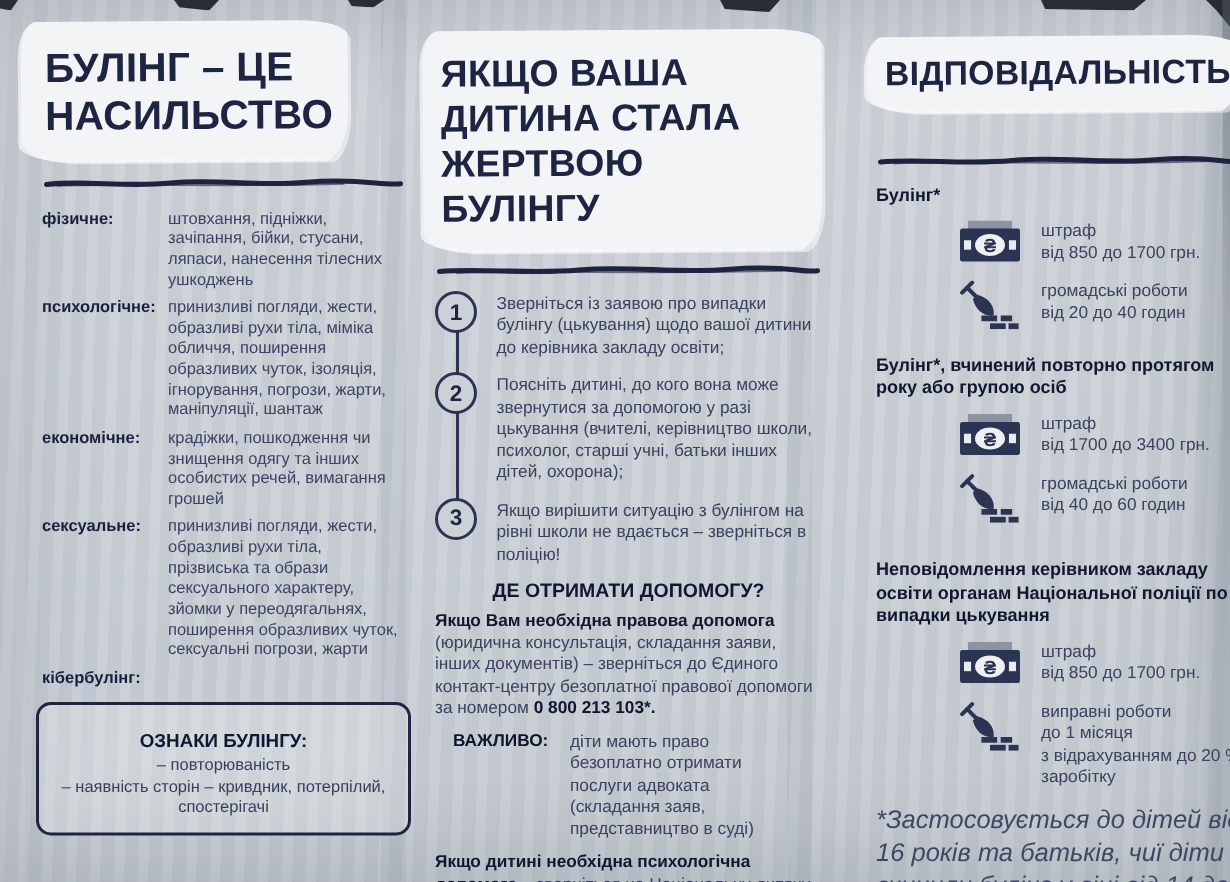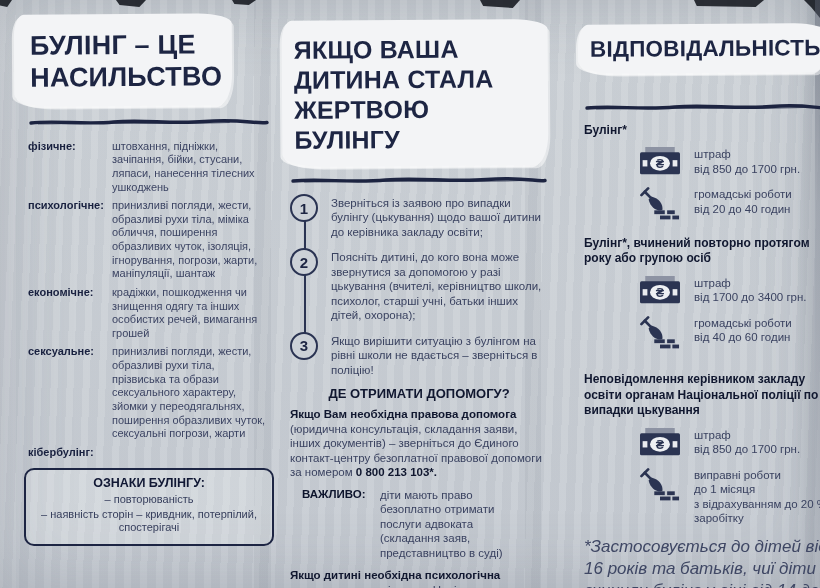--- a/index.html
+++ b/index.html
@@ -43,21 +43,21 @@
   
   .defs{margin-top:14px;}
   .def-row{display:grid;grid-template-columns:78px 1fr;column-gap:6px;margin-bottom:5px;}
   .def-label{font-weight:700;color:#18203f;font-size:11px;line-height:1.25;}
   .def-text{font-size:11px;line-height:1.24;color:#3c4463;}
 
   .signs-box{
     border:2px solid #1d2543;border-radius:10px;background:rgba(245,246,248,.25);
     margin:8px 0 0 -4px;width:250px;box-sizing:border-box;padding:6px 9px 7px 9px;
   }
-  .signs-title{text-align:center;font-weight:700;color:#111834;font-size:12.5px;margin-bottom:3px;}
+  .signs-title{text-align:center;font-weight:700;color:#111834;font-size:12.5px;margin-bottom:3px;margin-top:11px;}
   .signs-item{font-size:11px;line-height:1.22;color:#363e5c;margin-bottom:2px;text-align:center;}
 
   
   .steps{position:relative;margin-top:10px;}
   .connector{position:absolute;left:14px;top:16px;bottom:42px;width:2px;background:#2a3352;}
   .step{display:flex;gap:13px;margin-bottom:9px;position:relative;}
   .step-num{
     flex:none;width:28px;height:28px;border:2.5px solid #2a3352;border-radius:50%;
     background:#ccd1d7;display:flex;align-items:center;justify-content:center;
     font-weight:700;font-size:15px;color:#1d2543;box-sizing:border-box;position:relative;z-index:1;

